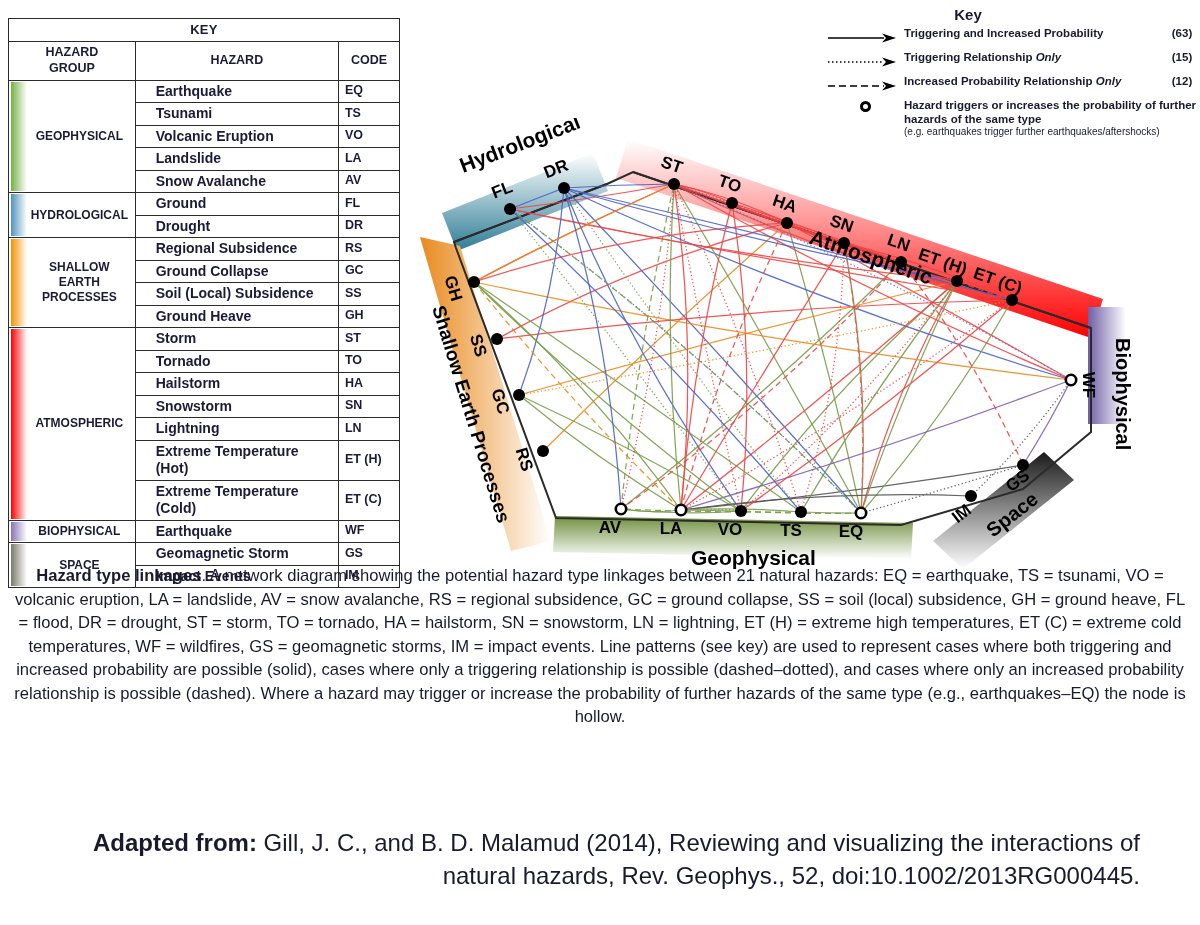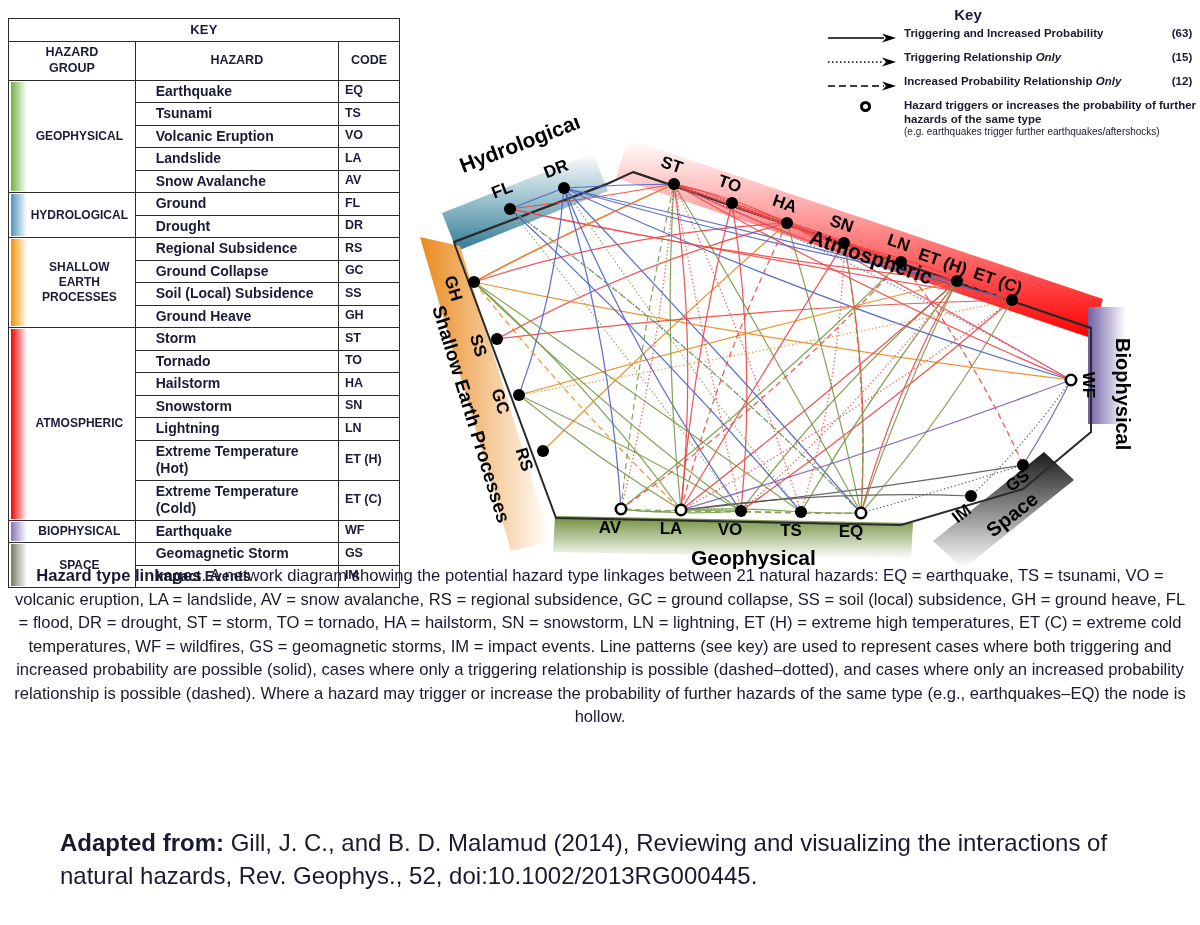--- a/index.html
+++ b/index.html
@@ -70,21 +70,21 @@
 
   
   #caption {
     position:absolute; left:14px; top:564px; width:1172px;
     text-align:center; font-size:16.6px; line-height:1.42;
     font-family:"Liberation Sans", sans-serif;
   }
   #caption b { font-weight:bold; }
   #adapted {
     position:absolute; left:60px; top:826px; width:1080px;
-    text-align:left; font-size:24px; line-height:1.38;
+    text-align:right; font-size:24px; line-height:1.38;
   }
   #adapted b { font-weight:bold; }
 </style>
 </head>
 <body>
 
 <table id="key-table">
   <tbody id="key-table-body">
       <tr>
         <td class="title-cell" colspan="3">KEY</td>

